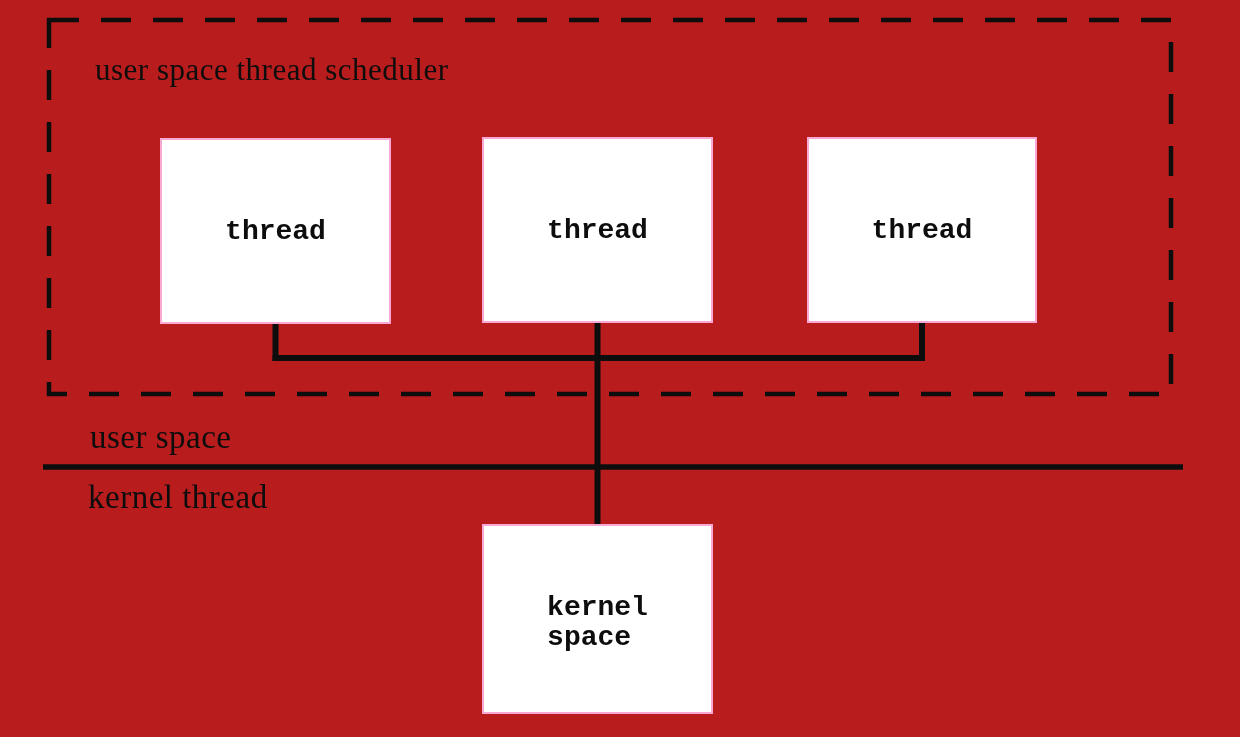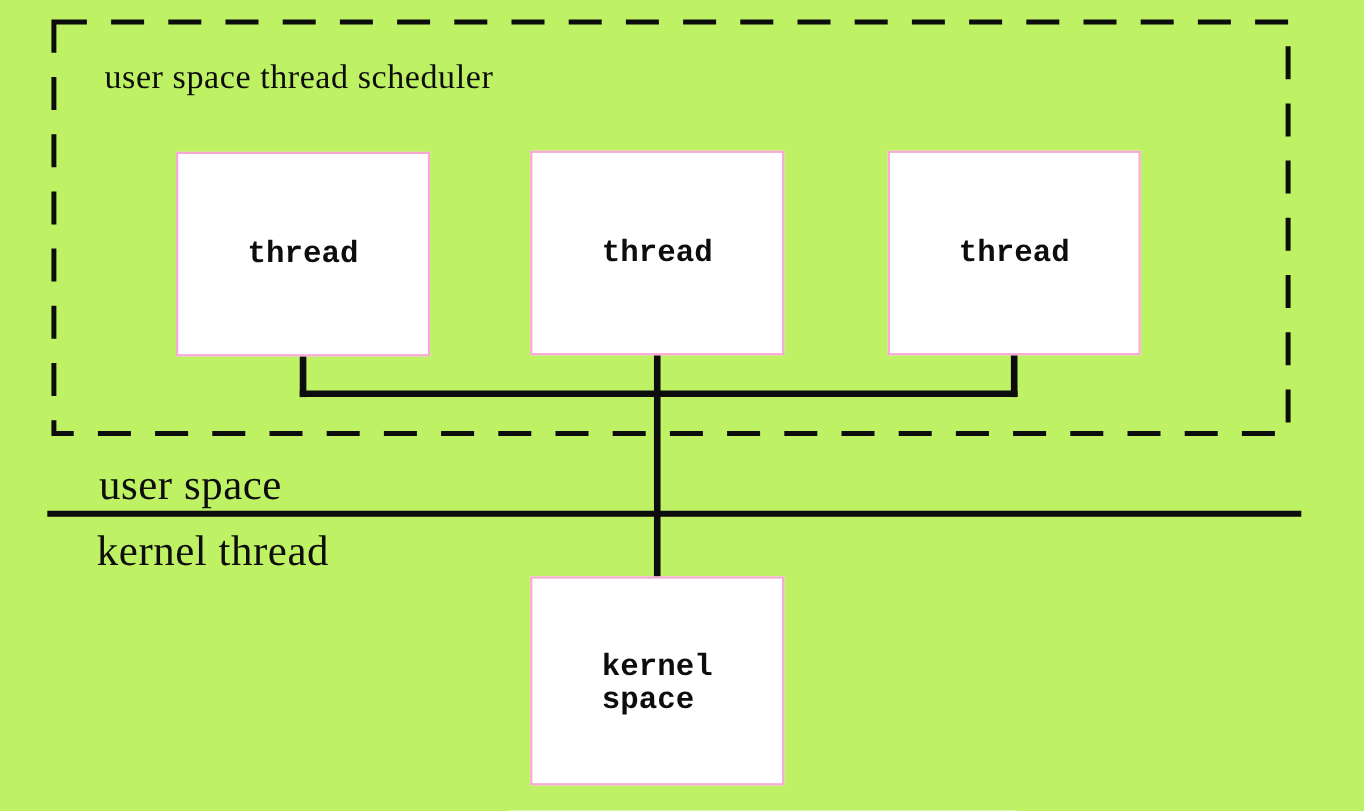--- a/index.html
+++ b/index.html
@@ -4,41 +4,41 @@
 <style>
   html, body {
     margin: 0;
     padding: 0;
     background: #ffffff;
   }
   .canvas {
     position: relative;
     width: 1240px;
     height: 737px;
-    background: #bef264;
+    background: #b91c1c;
     overflow: hidden;
     font-family: "Liberation Serif", serif;
     color: #0d0d0d;
   }
   .lines {
     position: absolute;
     left: 0;
     top: 0;
   }
   .title {
     position: absolute;
     left: 95px;
     top: 52px;
     font-size: 31px;
     letter-spacing: 0.5px;
     white-space: nowrap;
   }
   .space-label {
     position: absolute;
-    font-size: 39px;
+    font-size: 33px;
     letter-spacing: 0.5px;
     white-space: nowrap;
   }
   .space-label.user { left: 90px; top: 419px; }
   .space-label.kernel { left: 88px; top: 479px; }
   .box {
     position: absolute;
     box-sizing: border-box;
     border: 2px solid #f9a8d4;
     background: #ffffff;

